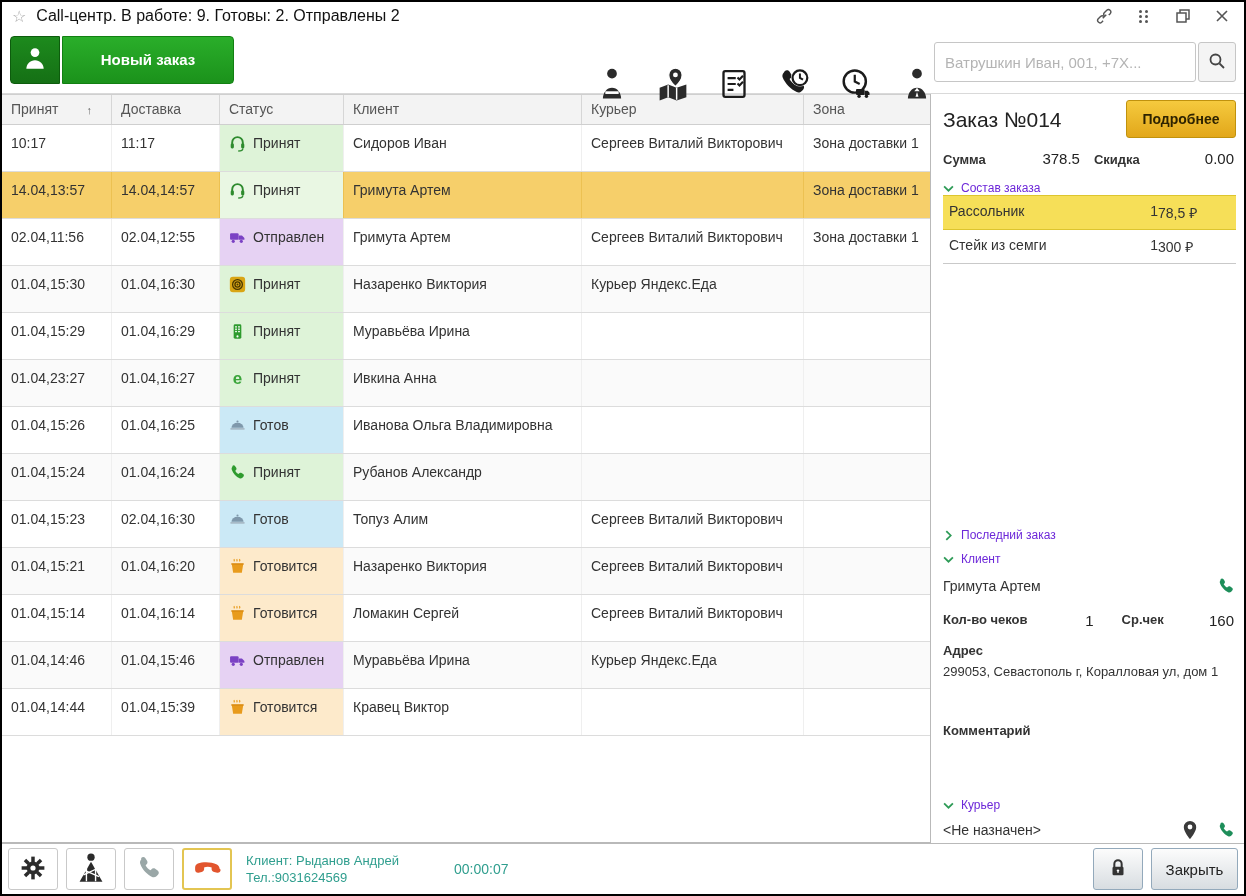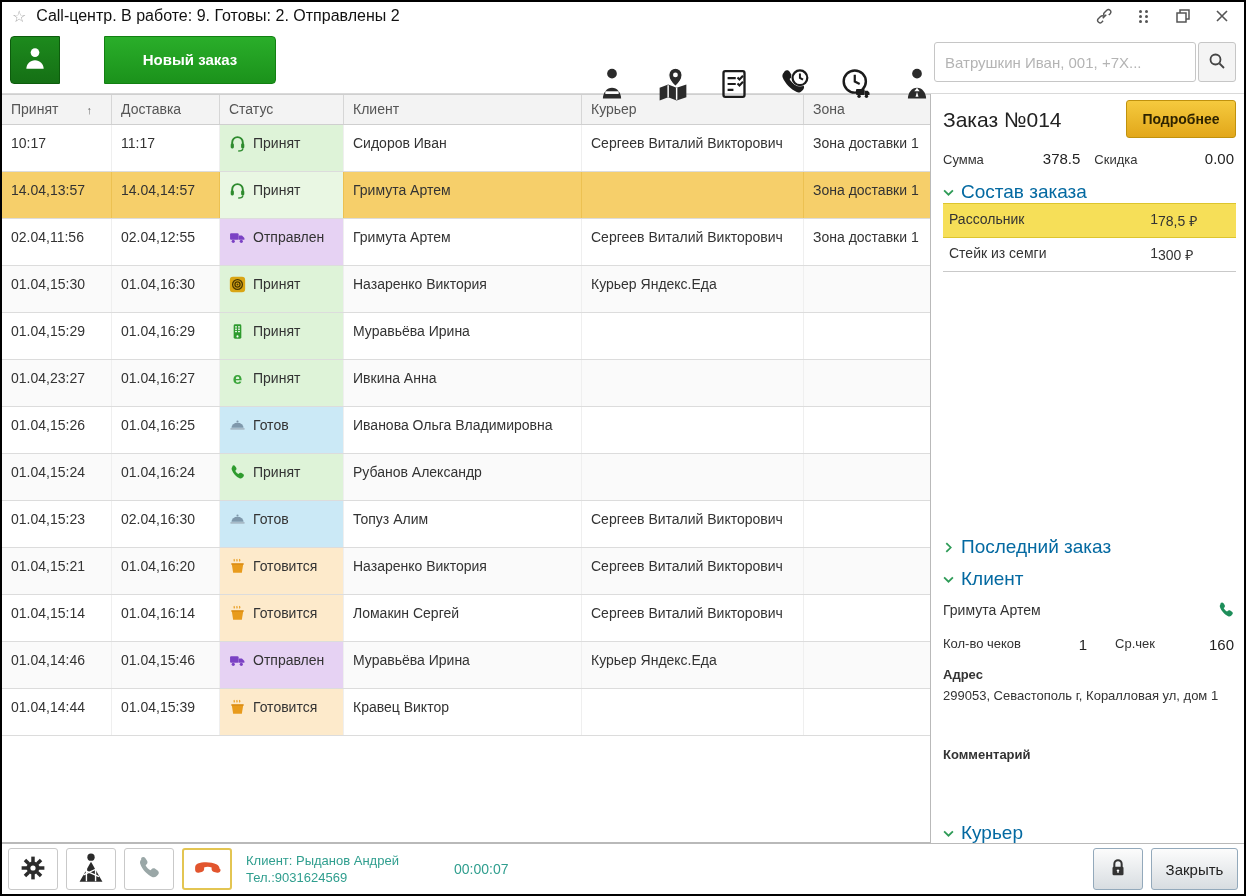--- a/index.html
+++ b/index.html
@@ -7,21 +7,21 @@
   .window { width:1246px; height:896px; border:2px solid #000; display:flex; flex-direction:column; background:#fff; overflow:hidden; }
 
   
   .titlebar { height:28px; display:flex; align-items:center; padding:0 10px; flex:0 0 auto; }
   .star { color:#a8a8a8; font-size:16px; margin-right:10px; }
   .title { font-size:16px; color:#111; }
   .title-icons { margin-left:auto; display:flex; align-items:center; gap:22px; padding-right:4px; }
   .title-icons .tico { width:17px; height:17px; display:inline-flex; align-items:center; justify-content:center; cursor:pointer; }
 
   
-  .toolbar { height:64px; display:flex; align-items:center; padding:2px 8px 6px 8px; flex:0 0 auto; position:relative; border-bottom:1px solid #d9d9d9;gap:42px; }
+  .toolbar { height:64px; display:flex; align-items:center; padding:2px 8px 6px 8px; flex:0 0 auto; position:relative; border-bottom:1px solid #d9d9d9; }
   .btn-client { width:50px; height:48px; background:linear-gradient(#1d8a1d,#157015); border:1px solid #0d5c0d; border-radius:4px 0 0 4px; display:flex; align-items:center; justify-content:center; cursor:pointer; }
   .btn-new-order { width:172px; height:48px; margin-left:2px; background:linear-gradient(#2aae2a,#1b921b); border:1px solid #128012; border-radius:0 4px 4px 0; color:#fff; font-weight:bold; font-size:15px; cursor:pointer; font-family:"Liberation Sans", sans-serif; }
   .center-icons { position:absolute; left:590px; top:34px; width:345px; display:flex; justify-content:space-between; }
   .cico { width:40px; height:40px; display:flex; align-items:center; justify-content:center; cursor:pointer; }
   .search-wrap { position:absolute; right:8px; top:12px; display:flex; }
   .search-input { width:262px; height:40px; border:1px solid #c6c6c6; border-radius:3px; padding:0 10px; font-size:15px; color:#333; font-family:"Liberation Sans", sans-serif; }
   .search-input::placeholder { color:#b4b4b4; }
   .search-btn { width:38px; height:40px; margin-left:2px; border:1px solid #c6c6c6; border-radius:3px; background:#f4f4f4; display:flex; align-items:center; justify-content:center; cursor:pointer; }
 
   
@@ -44,25 +44,25 @@
   .trow.selected .st-accepted { background:#e9f7e3; }
   .sticon { width:17px; height:17px; display:inline-flex; align-items:center; justify-content:center; flex:0 0 auto; }
   .e-glyph { color:#3aa53a; font-weight:bold; font-size:17px; line-height:15px; }
 
   
   .right-panel { flex:1 1 auto; padding:6px 8px 0 12px; overflow:hidden; display:flex; flex-direction:column; }
   .order-head { display:flex; align-items:flex-start; }
   .order-title { font-size:21px; color:#222; padding-top:8px; }
   .btn-details { margin-left:auto; width:110px; height:38px; background:linear-gradient(#f5ca3e,#e2a71a); border:1px solid #c0920d; border-radius:3px; font-weight:bold; font-size:14px; color:#2e2300; cursor:pointer; font-family:"Liberation Sans", sans-serif; }
   .sums { display:flex; align-items:baseline; margin-top:12px; font-size:13px; }
-  .lbl { font-weight:normal; color:#333; }
+  .lbl { font-weight:bold; color:#333; }
   .val { font-size:15px; color:#222; }
   .sums .v1 { flex:1; text-align:right; padding-right:14px; }
   .sums .v2 { flex:1; text-align:right; padding-right:2px; }
-  .section { display:flex; align-items:center; gap:7px; color:#0369a1; font-size:19px; cursor:pointer;text-align:center; }
+  .section { display:flex; align-items:center; gap:7px; color:#6d28d9; font-size:12px; cursor:pointer;text-align:center; }
   .sec-items { margin-top:14px; }
   .item-row { display:flex; font-size:14px; color:#333; padding:7px 6px; border-bottom:1px solid #c9c9c9; }
   .item-row.selected { background:#f6df58; border-top:1px solid #ddc52e; border-bottom:1px solid #ddc52e; }
   .item-name { flex:1; }
   .item-qty { width:46px; text-align:right; }
   .item-price { width:72px; }
   .sec-last { margin-top:264px; }
   .sec-client { margin-top:10px; }
   .client-name-row { display:flex; align-items:center; margin-top:10px; }
   .client-name { font-size:14px; color:#333; }

